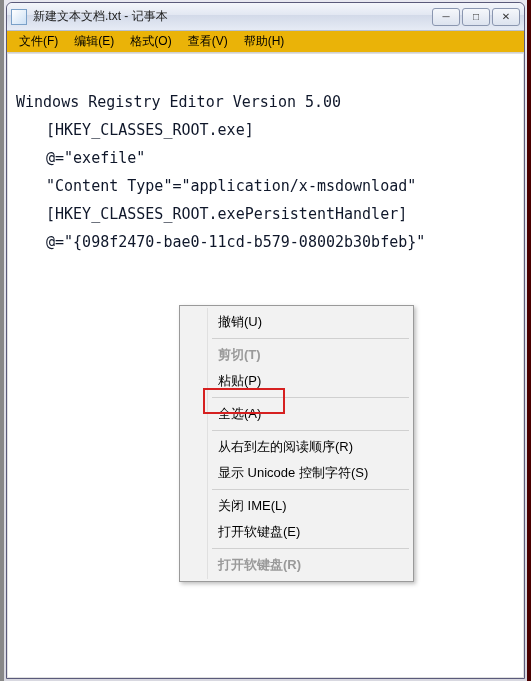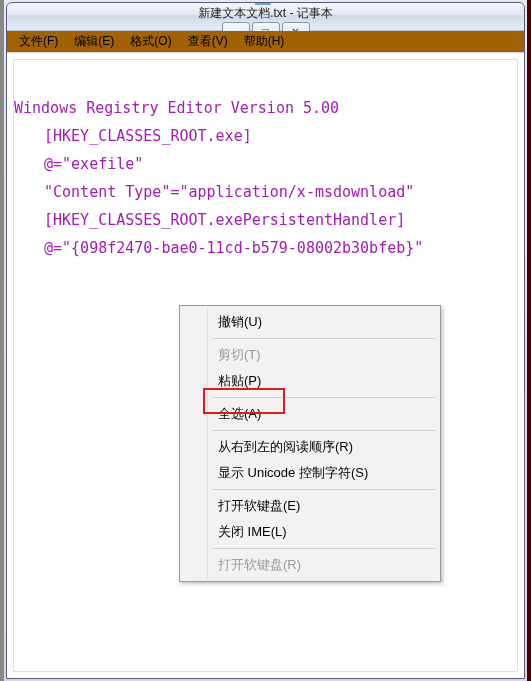--- a/index.html
+++ b/index.html
@@ -23,84 +23,83 @@
   flex-direction: column;
 }
 .titlebar {
   height: 28px;
   background: linear-gradient(to bottom, #f4f6fb 0%, #e2e7f2 45%, #d3dae9 46%, #e6ebf5 100%);
   border-radius: 6px 6px 0 0;
   display: flex;
   align-items: center;
   padding: 0 4px;
   border-bottom: 1px solid #b8c0d0;
-  flex-direction: column;
 }
 .app-icon {
   width: 16px; height: 16px;
   background: linear-gradient(135deg,#fff,#cce0f5);
   border: 1px solid #7aa0c8;
   margin-right: 6px;
 }
 .title-text { color: #222; flex: 1; }
 .win-btns { display: flex; gap: 2px; }
 .win-btn {
   width: 28px; height: 18px;
   border: 1px solid #8a96b0;
   border-radius: 3px;
   background: linear-gradient(to bottom,#f5f7fb,#dde3ef);
   display: flex; align-items: center; justify-content: center;
   font-size: 10px; color: #333;
 }
 .menubar {
   height: 22px;
-  background: #a16207;
+  background: #eab308;
   border-bottom: 1px solid #d0d0d0;
   display: flex;
   align-items: center;
   padding: 0 4px;
 }
 .menu-item { padding: 2px 8px; cursor: default; }
 .editor {
   flex: 1;
-  padding: 6px 0;
+  padding: 6px 8px;
   font-family: SimSun, "Consolas", monospace;
   font-size: 15px;
   line-height: 28px;
-  color: #a21caf;
+  color: #0f172a;
   white-space: pre;
   overflow: hidden;
   position: relative;
   border: 1px solid #e0e0e0;
-  margin: 6px;
+  margin: 0;
 }
 .ctx-menu {
   position: absolute;
   left: 175px; top: 305px;
-  width: 262px;
+  width: 235px;
   background: #f2f2f2;
   border: 1px solid #9a9a9a;
   box-shadow: 2px 2px 4px rgba(0,0,0,0.25);
   padding: 3px 2px;
   font-size: 13px;
 }
 .ctx-gutter {
   position: absolute;
   left: 2px; top: 2px; bottom: 2px;
   width: 26px;
   background: #f2f2f2;
   border-right: 1px solid #e0e0e0;
 }
 .ctx-item {
   padding: 4px 10px 4px 36px;
   color: #000;
   cursor: default;
   position: relative;
 }
-.ctx-item.disabled { color: #9a9a9a; }
+.ctx-item.disabled { color: #9a9a9a; font-weight: bold; }
 .ctx-item.submenu::after {
   content: "▸";
   position: absolute; right: 8px; top: 4px;
   color: #333; font-size: 11px;
 }
 .ctx-sep {
   height: 1px;
   background: #d0d0d0;
   margin: 3px 2px 3px 30px;
 }
@@ -147,19 +146,19 @@
   <div class="ctx-item">撤销(U)</div>
   <div class="ctx-sep"></div>
   <div class="ctx-item disabled">剪切(T)</div>
   <div class="ctx-item">粘贴(P)</div>
   <div class="ctx-sep"></div>
   <div class="ctx-item">全选(A)</div>
   <div class="ctx-sep"></div>
   <div class="ctx-item">从右到左的阅读顺序(R)</div>
   <div class="ctx-item">显示 Unicode 控制字符(S)</div>
   <div class="ctx-sep"></div>
+  <div class="ctx-item">关闭 IME(L)</div>
   <div class="ctx-item">打开软键盘(E)</div>
-  <div class="ctx-item">关闭 IME(L)</div>
   <div class="ctx-sep"></div>
   <div class="ctx-item disabled">打开软键盘(R)</div>
 </div>
 
 <div class="highlight-box" style="left:199px; top:388px; width:82px; height:26px;"></div>
 
 </body></html>

